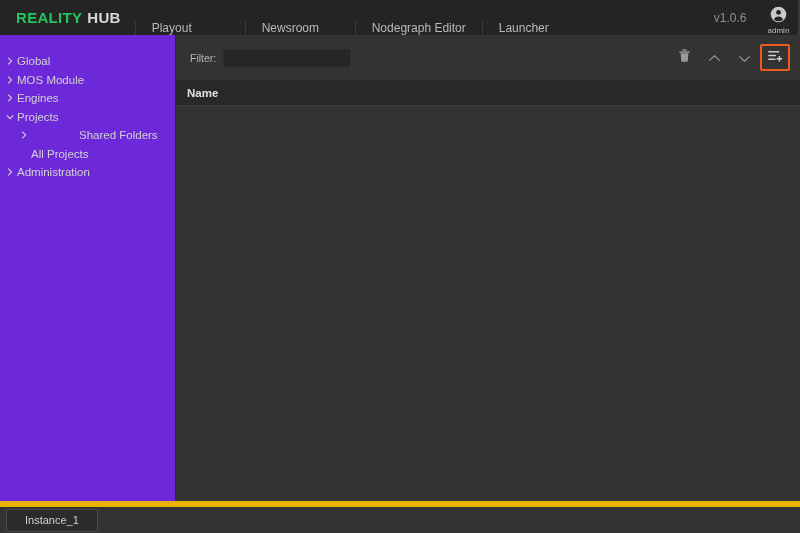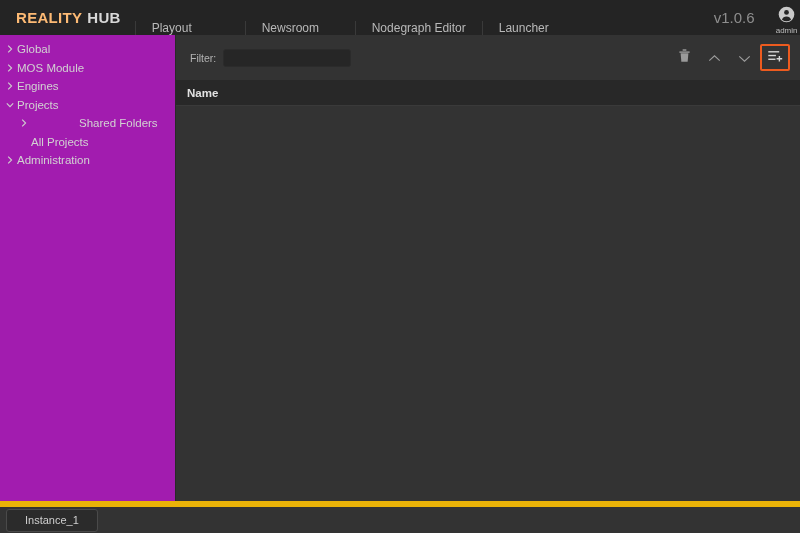--- a/index.html
+++ b/index.html
@@ -18,61 +18,61 @@
     background: #242424;
     display: flex; align-items: stretch;
     position: relative;
   }
   .logo {
     display: flex; align-items: center;
     padding: 0 14px 0 16px;
     font-size: 15px; font-weight: bold; letter-spacing: .3px;
     white-space: nowrap;
   }
-  .logo .brand-a { color: #fdba74; }
+  .logo .brand-a { color: #22c55e; }
   .logo .brand-b { color: #d8d8d8; font-weight: bold; margin-left: 5px; }
 
   .nav { display: flex; align-items: flex-end; flex: 1; }
   .nav-item {
     display: flex; align-items: center;
     padding: 0 16px;
     font-size: 12px; color: #b9b9b9;
     border-left: 1px solid #3a3a3a;
     white-space: nowrap;
     min-width: 110px;
   }
   .nav-item:first-child { border-left: 1px solid #3a3a3a; }
   .nav-item.spacer { flex: 1; border-left: 1px solid #3a3a3a; }
 
   .header-right { display: flex; align-items: stretch; }
   .version {
     display: flex; align-items: center;
-    font-size: 15px; color: #8e8e8e;
+    font-size: 12px; color: #8e8e8e;
     padding: 0 12px;
   }
   .user-box {
     display: flex; flex-direction: column; align-items: center; justify-content: flex-end;
     width: 40px; color: #c9c9c9;
   }
   .user-box .avatar-ico { line-height: 1; }
   .user-name { font-size: 8px; color: #bdbdbd; margin-top: 1px; line-height: 1; }
   .gear-btn {
     width: 38px; background: #3b3b3b;
     display: flex; align-items: center; justify-content: center;
   }
 
   
   .body { flex: 1; display: flex; min-height: 0; }
 
   
   .sidebar {
     width: 176px; min-width: 176px;
-    background: #a21caf;
+    background: #6d28d9;
     border-right: 1px solid #2a2a2a;
-    padding-top: 5px;
+    padding-top: 17px;
     overflow: hidden;
   }
   .tree-item {
     height: 18.5px;
     display: flex; align-items: center;
     font-size: 11.5px; color: #d2d2d2;
     white-space: nowrap;
   }
   .tree-item.selected { background: #5a5a5a; }
   .tw {

